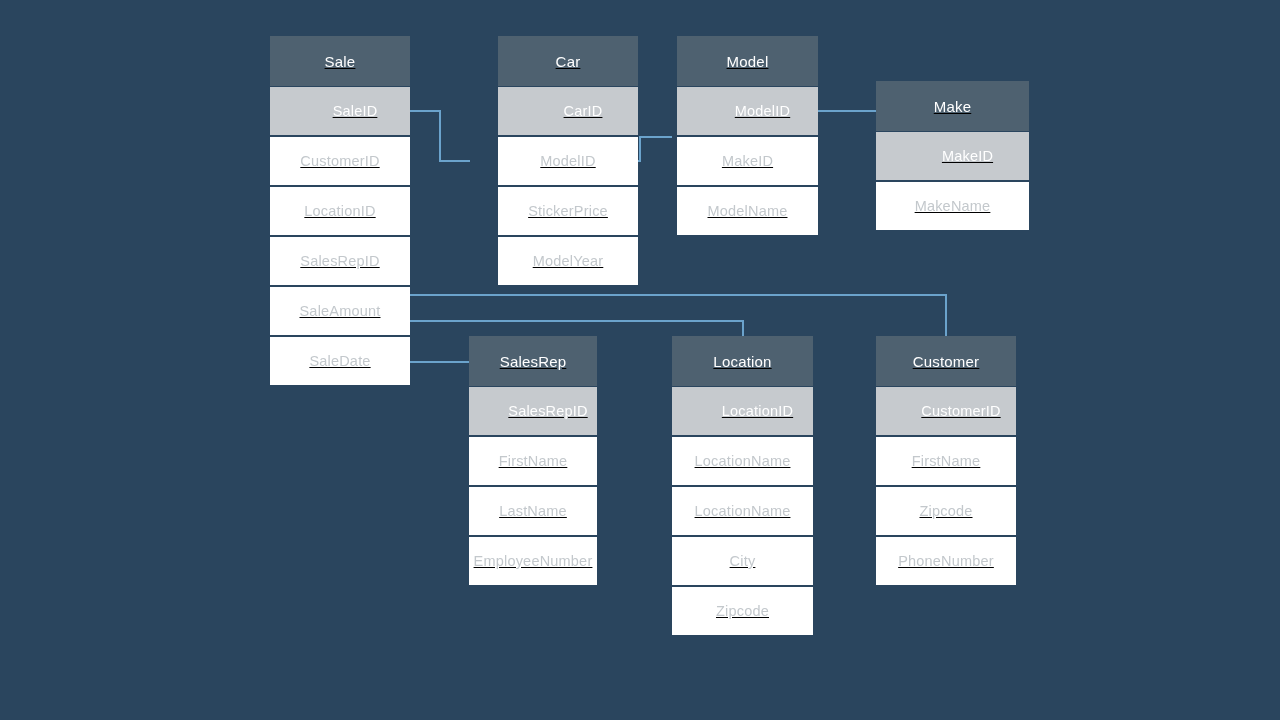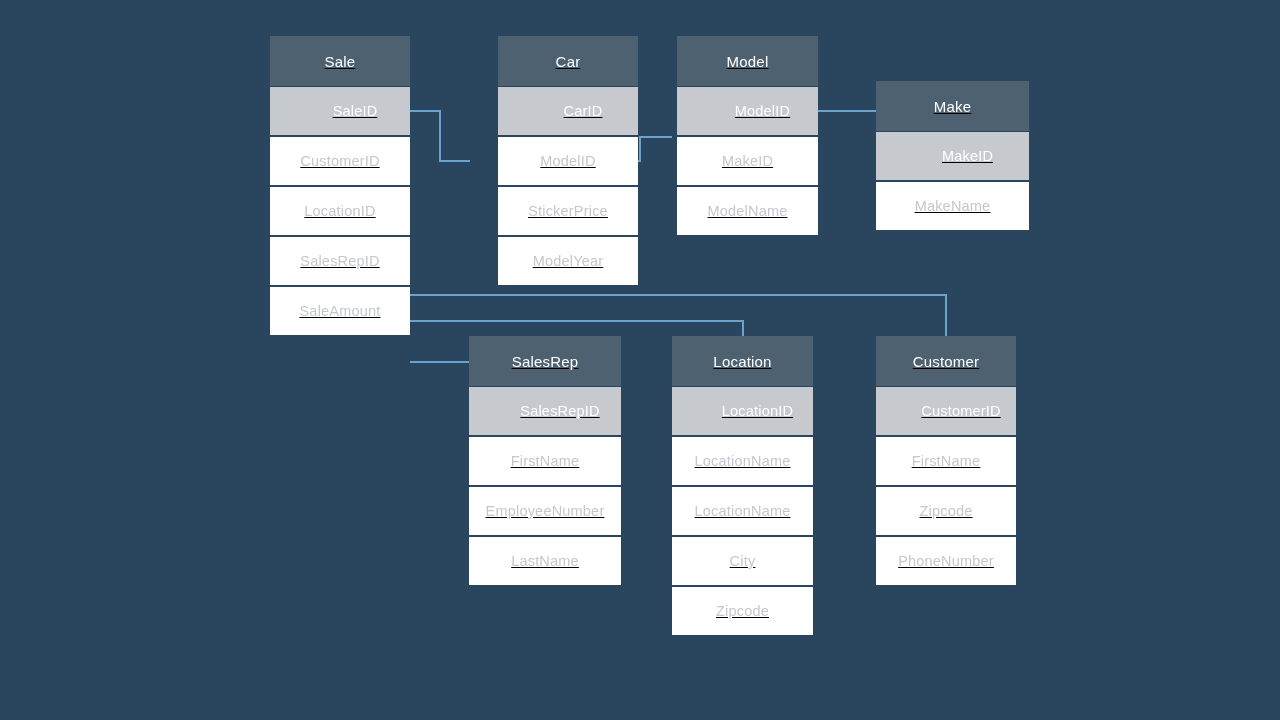--- a/index.html
+++ b/index.html
@@ -72,45 +72,46 @@
       <path d="M 410 321 L 743 321 L 743 338" fill="none" stroke="#6ba3cc" stroke-width="2" stroke-linecap="butt" stroke-linejoin="miter"></path>
       <path d="M 410 362 L 470 362" fill="none" stroke="#6ba3cc" stroke-width="2" stroke-linecap="butt" stroke-linejoin="miter"></path>
     </svg>
 <div class="entity" style="left: 270px; top: 36px; width: 140px;">
       <div class="entity-header">Sale</div>
       <div class="attr pk">SaleID</div>
       <div class="attr">CustomerID</div>
       <div class="attr">LocationID</div>
       <div class="attr">SalesRepID</div>
       <div class="attr">SaleAmount</div>
+      <div class="attr">SaleDate</div>
     </div>
     <div class="entity" style="left: 469px; top: 36px; width: 140px; margin-left: 29px;">
       <div class="entity-header">Car</div>
       <div class="attr pk">CarID</div>
       <div class="attr">ModelID</div>
       <div class="attr">StickerPrice</div>
       <div class="attr">ModelYear</div>
     </div>
     <div class="entity" style="left: 677px; top: 36px; width: 141px;">
       <div class="entity-header">Model</div>
       <div class="attr pk">ModelID</div>
       <div class="attr">MakeID</div>
       <div class="attr">ModelName</div>
     </div>
     <div class="entity" style="left: 876px; top: 36px; width: 153px; margin-top: 45px;">
       <div class="entity-header">Make</div>
       <div class="attr pk">MakeID</div>
       <div class="attr">MakeName</div>
     </div>
-    <div class="entity" style="left: 469px; top: 336px; width: 152px;">
+    <div class="entity" style="left: 469px; top: 336px; width: 128px;">
       <div class="entity-header">SalesRep</div>
       <div class="attr pk">SalesRepID</div>
       <div class="attr">FirstName</div>
+      <div class="attr">LastName</div>
       <div class="attr">EmployeeNumber</div>
-      <div class="attr">LastName</div>
     </div>
     <div class="entity" style="left: 672px; top: 336px; width: 141px;">
       <div class="entity-header">Location</div>
       <div class="attr pk">LocationID</div>
       <div class="attr">LocationName</div>
       <div class="attr">LocationName</div>
       <div class="attr">City</div>
       <div class="attr">Zipcode</div>
     </div>
     <div class="entity" style="left: 876px; top: 336px; width: 140px;">

